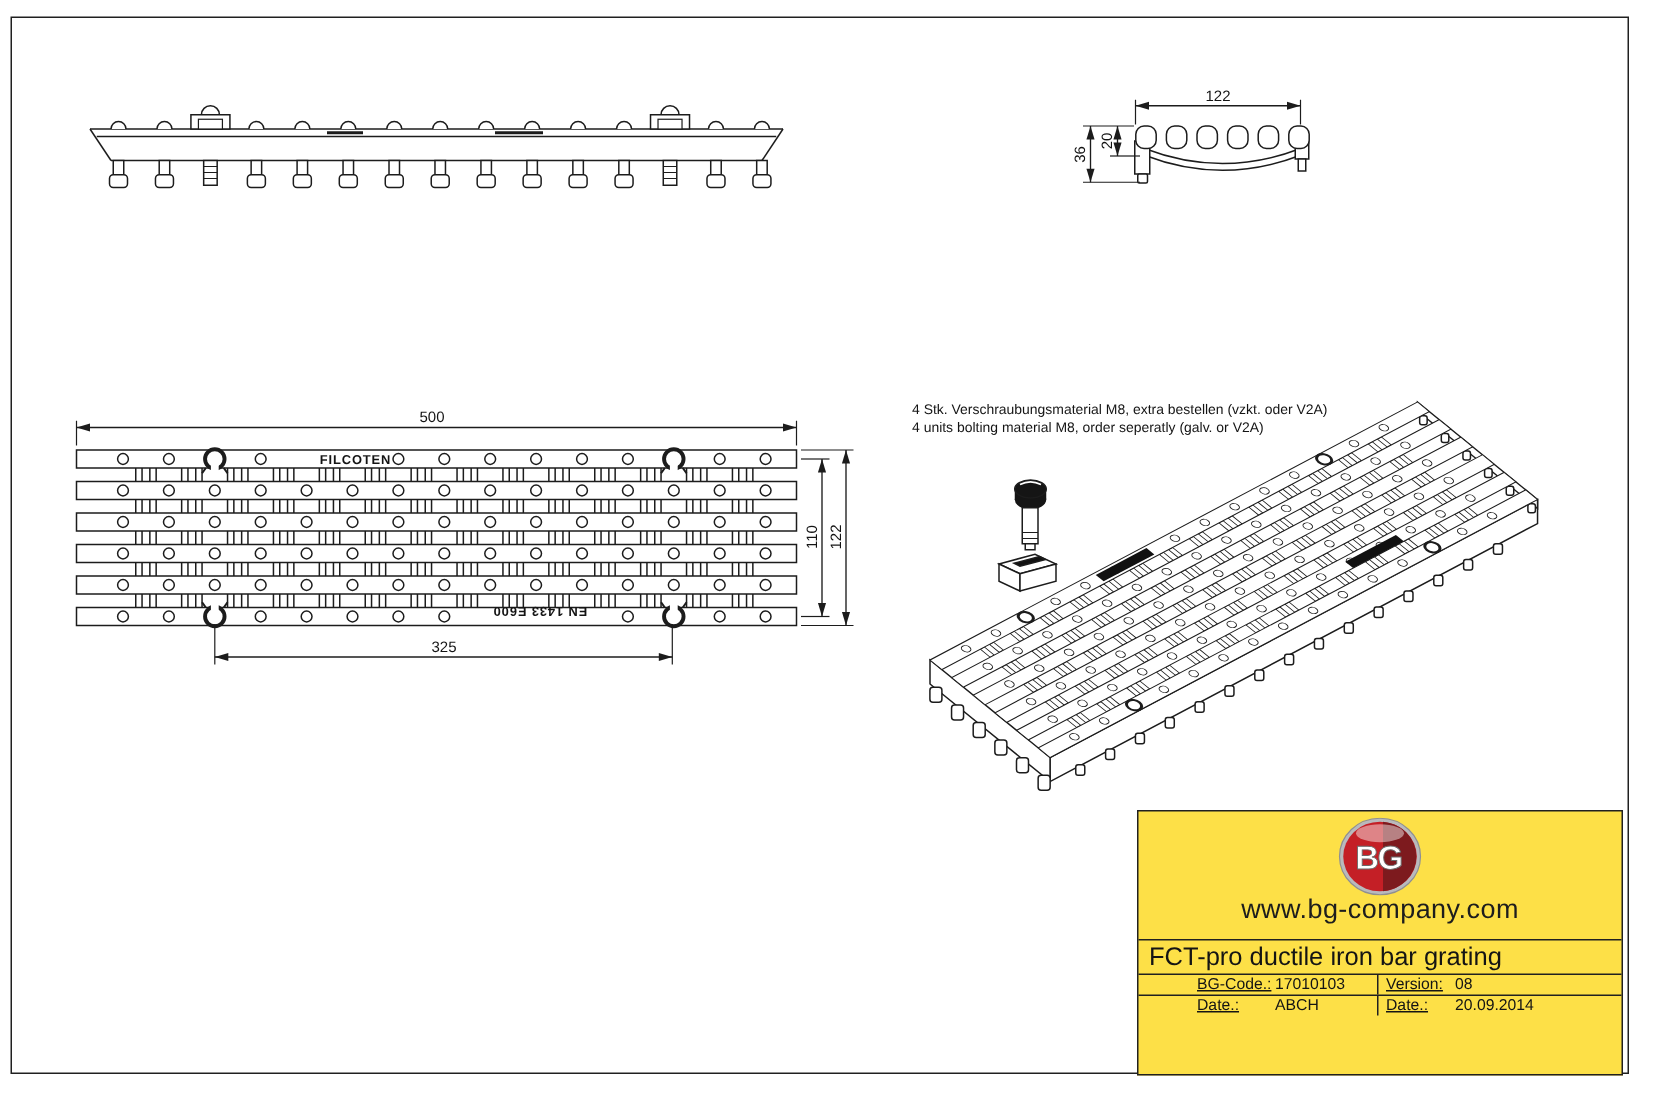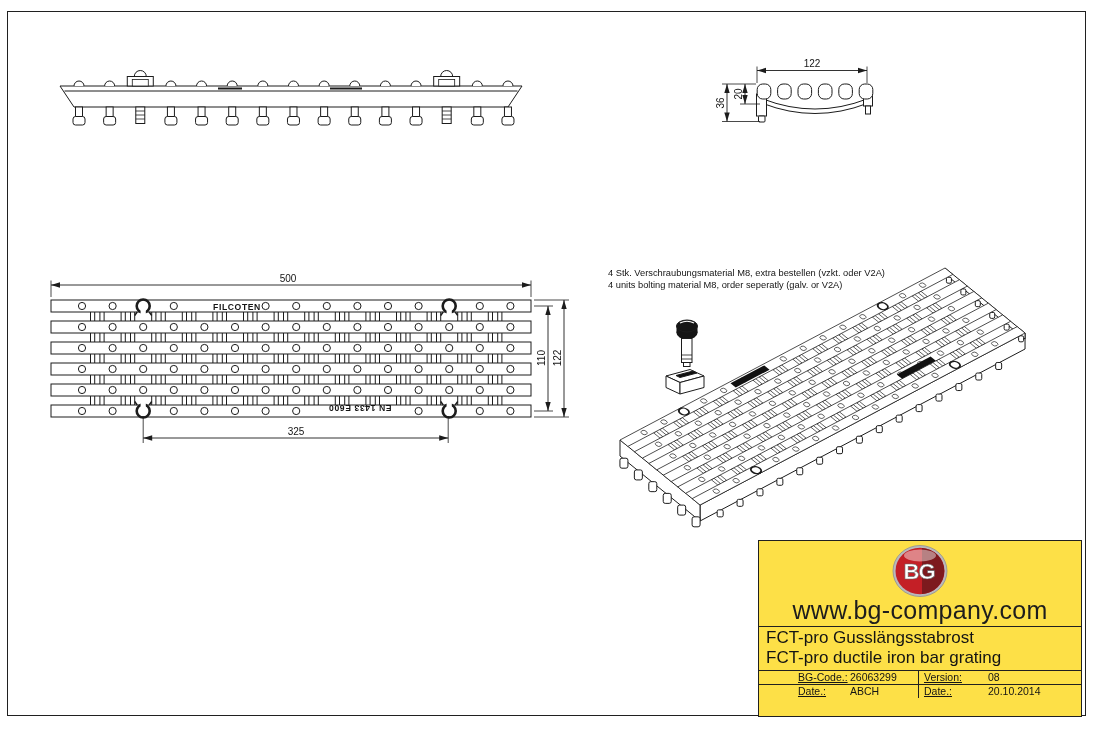--- a/index.html
+++ b/index.html
@@ -10,28 +10,28 @@
   #dwg{position:absolute;left:0;top:0;}
   .dim{font-size:10px;}
   .brand{font-size:8.6px;font-weight:bold;letter-spacing:0.6px;}
   .note{font-size:9.3px;}
 
   
   #titleblock{position:absolute;left:758px;top:540px;width:324px;height:177px;
               border:1.6px solid #202020;box-sizing:border-box;background:#fde047;
               display:flex;flex-direction:column;}
   .tb-logo{height:85px;display:flex;flex-direction:column;align-items:center;}
-  .tb-web{font-size:25px;color:#1d1d1d;letter-spacing:0.3px;margin-top:-3px;white-space:nowrap;}
+  .tb-web{font-size:18px;color:#1d1d1d;letter-spacing:0.3px;margin-top:-3px;white-space:nowrap;}
   .tb-prod{border-top:1.5px solid #202020;padding:1px 0 1px 7px;flex:0 0 auto;}
   .tb-prod div{font-size:17px;line-height:20.4px;color:#141414;white-space:nowrap;}
   .tb-row{border-top:1.4px solid #202020;display:flex;height:13px;
           font-size:10.5px;line-height:12.5px;color:#141414;}
   .tb-cell-l{width:160px;border-right:1.4px solid #202020;padding-left:5px;
              display:flex;box-sizing:border-box;}
-  .tb-cell-r{flex:1;padding-left:5px;display:flex;gap:18px;}
+  .tb-cell-r{flex:1;padding-left:5px;display:flex;}
   .lbl{text-decoration:underline;display:inline-block;}
   .lbl-l{width:52px;padding-left:34px;}
   .lbl-r{width:46px;}
 </style>
 </head>
 <body>
 
 <div id="frame"></div>
 
 <svg id="dwg" width="1102" height="729" viewBox="0 0 1102 729">
@@ -695,36 +695,35 @@
     <svg width="56" height="54" viewBox="0 0 56 54" style="margin-top:4px">
       <ellipse cx="28" cy="26" rx="27" ry="25.5" stroke="#8f8f92" stroke-width="0.8" fill="#b9b9bc"></ellipse>
       <ellipse cx="28" cy="26" rx="24.5" ry="23.2" fill="#c41f26"></ellipse>
       <path d="M30,2.9 A24.5,23.2 0 0 1 30,49.1 Z" fill="#7d1a1e"></path>
       <ellipse cx="28" cy="10.5" rx="16" ry="6" fill="#ffffff" opacity="0.45"></ellipse>
       <text x="27" y="34" text-anchor="middle" font-size="22" font-weight="bold" fill="#ffffff" stroke="#6a6a6a" stroke-width="0.6" letter-spacing="-1">BG</text>
     </svg>
     <div class="tb-web">www.bg-company.com</div>
   </div>
   <div class="tb-prod">
-    <div>FCT-pro Gusslängsstabrost</div>
     <div>FCT-pro ductile iron bar grating</div>
   </div>
   <div class="tb-row">
     <div class="tb-cell-l">
       <span class="lbl lbl-l">BG-Code.:</span>
-      <span>26063299</span>
+      <span>17010103</span>
     </div>
     <div class="tb-cell-r">
       <span class="lbl lbl-r">Version:</span>
       <span>08</span>
     </div>
   </div>
   <div class="tb-row">
     <div class="tb-cell-l">
       <span class="lbl lbl-l">Date.:</span>
       <span>ABCH</span>
     </div>
     <div class="tb-cell-r">
       <span class="lbl lbl-r">Date.:</span>
-      <span>20.10.2014</span>
+      <span>20.09.2014</span>
     </div>
   </div>
 </div>
 
 </body></html>

